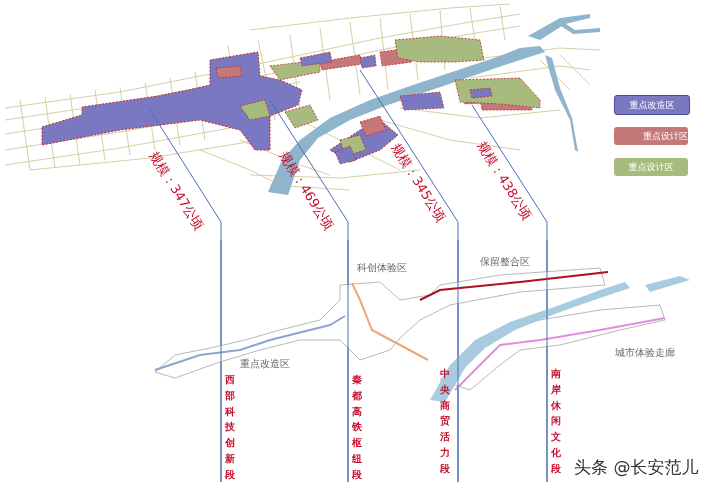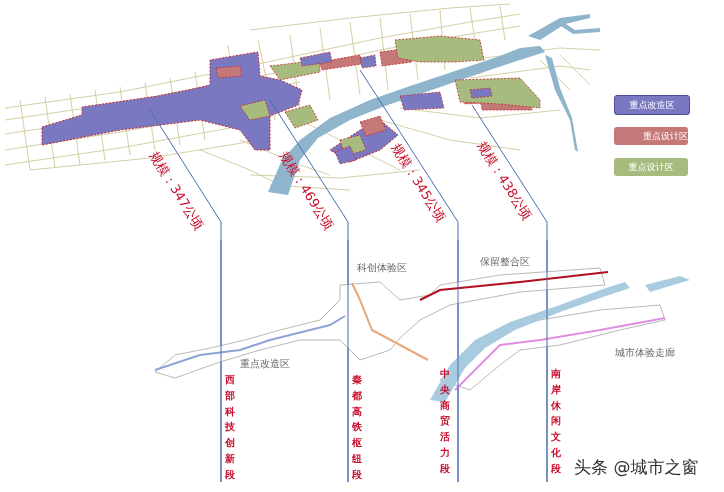--- a/index.html
+++ b/index.html
@@ -172,14 +172,14 @@
   <div class="segment-name" style="left:550px;top:366px;">
     <div>南</div>
       <div>岸</div>
       <div>休</div>
       <div>闲</div>
       <div>文</div>
       <div>化</div>
       <div>段</div>
   </div>
 
-  <div class="watermark">头条 @城市之窗</div>
+  <div class="watermark">头条 @长安范儿</div>
 </div>
 
 </body></html>

